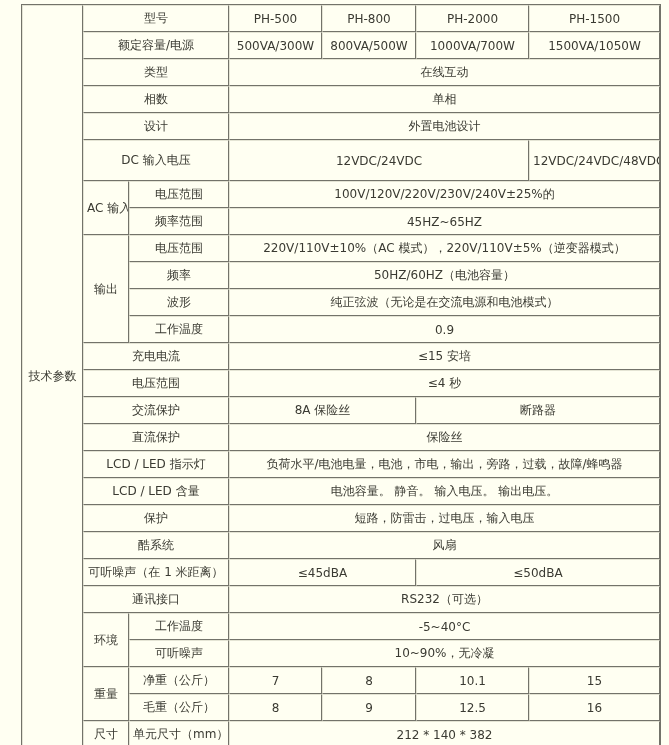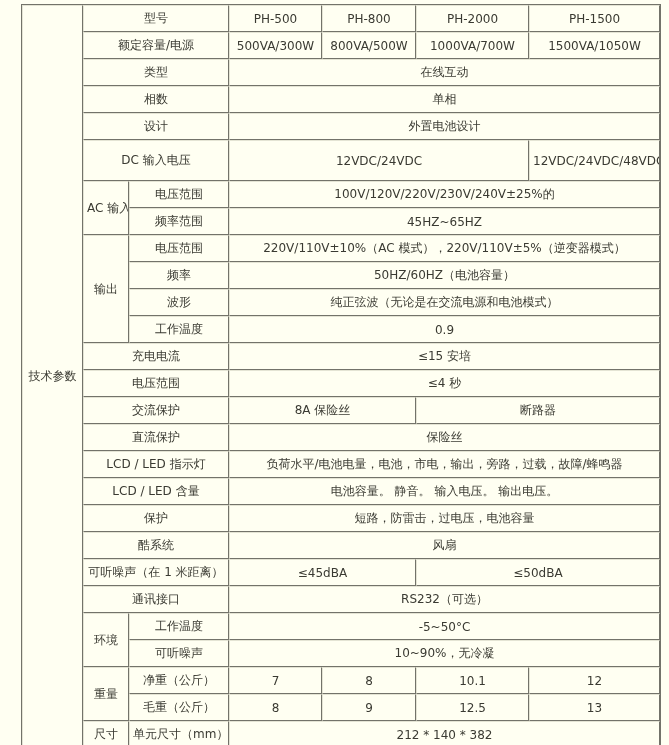--- a/index.html
+++ b/index.html
@@ -151,21 +151,21 @@
       <td colspan="4">负荷水平/电池电量，电池，市电，输出，旁路，过载，故障/蜂鸣器</td>
     </tr>
 
     <tr>
       <td colspan="2">LCD / LED 含量</td>
       <td colspan="4">电池容量。 静音。 输入电压。 输出电压。</td>
     </tr>
 
     <tr>
       <td colspan="2">保护</td>
-      <td colspan="4">短路，防雷击，过电压，电池容量</td>
+      <td colspan="4">短路，防雷击，过电压，输入电压</td>
     </tr>
 
     <tr>
       <td colspan="2">酷系统</td>
       <td colspan="4">风扇</td>
     </tr>
 
     <tr>
       <td colspan="2">可听噪声（在 1 米距离）</td>
       <td colspan="2">≤45dBA</td>
@@ -173,43 +173,43 @@
     </tr>
 
     <tr>
       <td colspan="2">通讯接口</td>
       <td colspan="4">RS232（可选）</td>
     </tr>
 
     <tr>
       <td rowspan="2">环境</td>
       <td>工作温度</td>
-      <td colspan="4">-5~50°C</td>
+      <td colspan="4">-5~40°C</td>
     </tr>
 
     <tr>
       <td>可听噪声</td>
       <td colspan="4">10~90%，无冷凝</td>
     </tr>
 
     <tr>
       <td rowspan="2">重量</td>
       <td>净重（公斤）</td>
       <td>7</td>
       <td>8</td>
       <td>10.1</td>
-      <td>12</td>
+      <td>15</td>
     </tr>
 
     <tr>
       <td>毛重（公斤）</td>
       <td>8</td>
       <td>9</td>
       <td>12.5</td>
-      <td>13</td>
+      <td>16</td>
     </tr>
 
     <tr>
       <td>尺寸</td>
       <td>单元尺寸（mm）</td>
       <td colspan="4">212 * 140 * 382</td>
     </tr>
 
   </tbody>
     </table>

